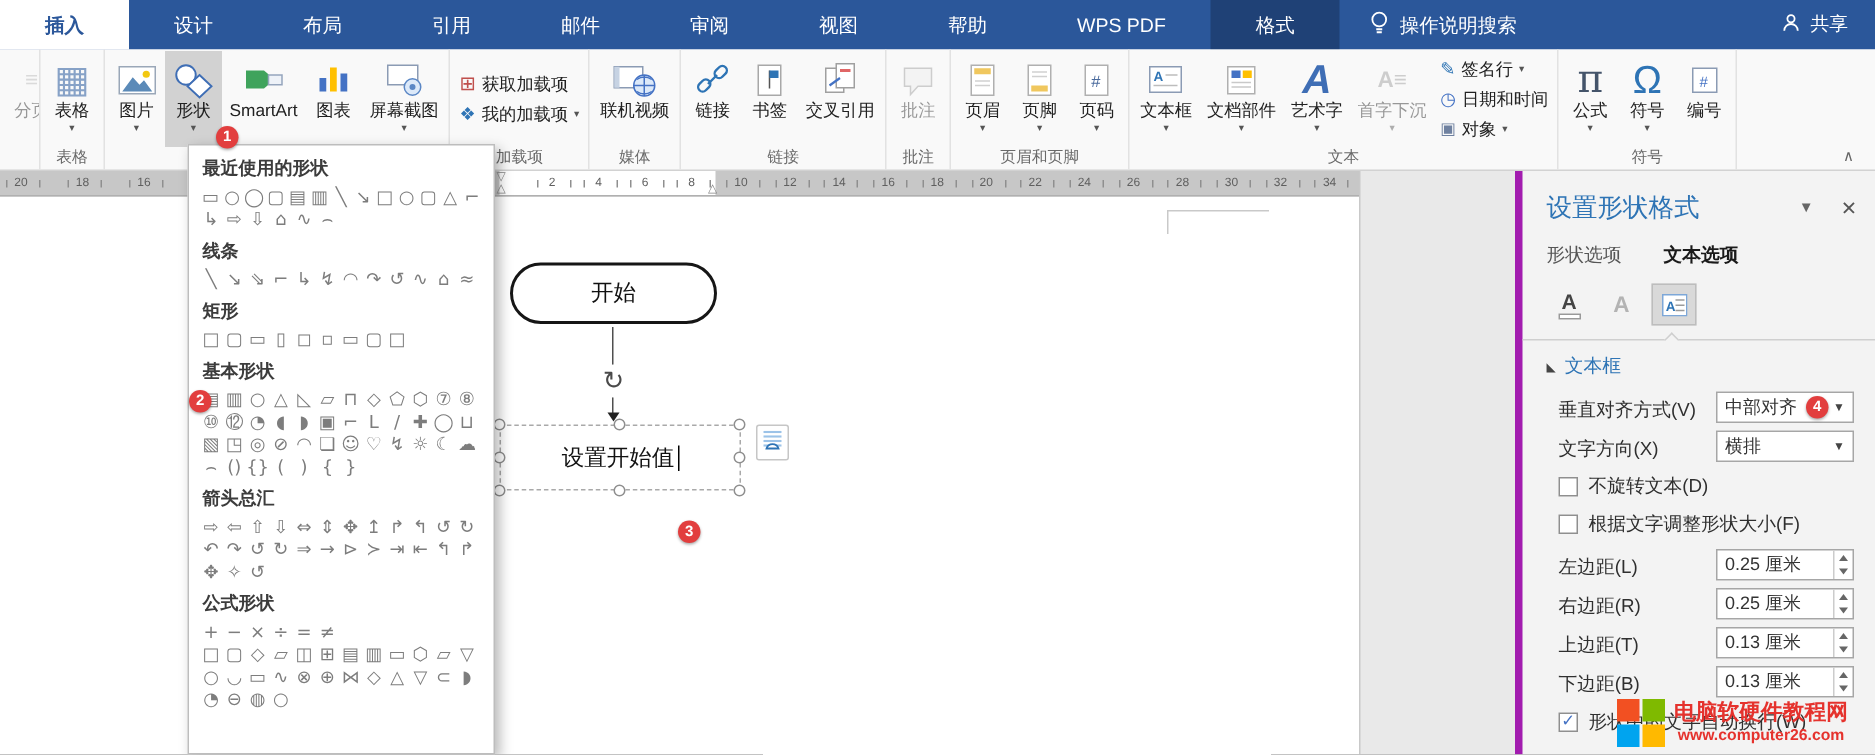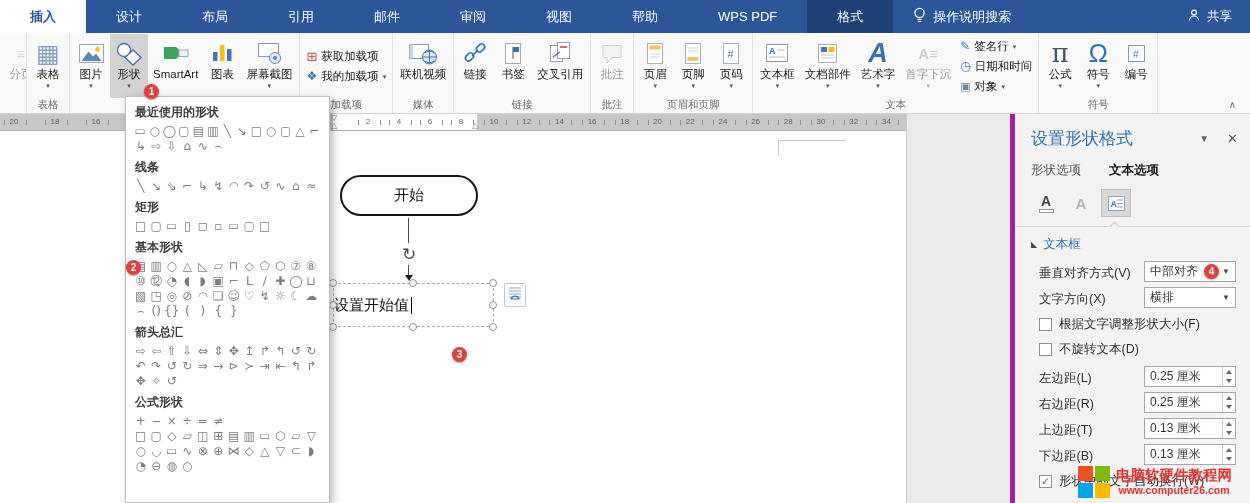--- a/index.html
+++ b/index.html
@@ -46,21 +46,21 @@
   .corner-v { position:absolute; left:778px; top:140px; width:1px; height:16px; background:#c9c9c9; z-index:2; }
 
   
   .oval { position:absolute; left:340px; top:175px; width:138px; height:41px; border:2px solid #161616; border-radius:22px;
           background:#fff; display:flex; align-items:center; justify-content:center; font-size:15px; color:#111; z-index:3; }
   .connector { position:absolute; left:408px; top:218px; width:1px; height:60px; background:#4f4f4f; z-index:3; }
   .conn-arrow { position:absolute; left:405px; top:275px; width:0; height:0; border-left:4px solid transparent; border-right:4px solid transparent; border-top:6px solid #222; z-index:4; }
   .rotate-handle { position:absolute; left:398px; top:243px; width:22px; height:22px; background:#fff; border-radius:50%;
           display:flex; align-items:center; justify-content:center; font-size:17px; color:#4a4a4a; z-index:4; font-family:"DejaVu Sans",sans-serif; }
   .selrect { position:absolute; left:333px; top:283px; width:161px; height:44px; border:1px dashed #a9a9a9; background:#fff;
-          display:flex; align-items:center; justify-content:flex-start; font-size:15px; color:#111; z-index:3; }
+          display:flex; align-items:center; justify-content:center; font-size:15px; color:#111; z-index:3; }
   .handle { position:absolute; width:8px; height:8px; border-radius:50%; background:#fff; border:1px solid #8f8f8f; z-index:5; }
   .caret { display:inline-block; width:1px; height:17px; background:#000; margin-left:2px; vertical-align:-3px; }
   .layout-btn { position:absolute; left:504px; top:283px; width:22px; height:24px; background:#fff; border:1px solid #c6c6c6; border-radius:2px;
           display:flex; align-items:center; justify-content:center; z-index:3; }
 
   
   .menu { position:absolute; left:125px; top:96px; width:205px; height:407px; background:#fff; border:1px solid #bdbdbd;
           box-shadow:3px 3px 8px rgba(0,0,0,.28); z-index:40; padding:2px 7px; overflow:hidden; }
   .msec-h { font-size:12px; font-weight:bold; color:#3c3c3c; margin:5px 2px 3px; }
   .mrow { display:flex; }
@@ -835,25 +835,25 @@
         </div>
         <div class="prow">
           <span class="plabel">文字方向(X)</span>
           <div class="dd">
             <span class="val">横排</span>
             <span class="dda">▼</span>
           </div>
         </div>
         <div class="cbrow">
           <span class="cb"></span>
-          <span class="plabel">根据文字调整形状大小(F)</span>
+          <span class="plabel">不旋转文本(D)</span>
         </div>
         <div class="cbrow">
           <span class="cb"></span>
-          <span class="plabel">不旋转文本(D)</span>
+          <span class="plabel">根据文字调整形状大小(F)</span>
         </div>
         <div class="prow">
           <span class="plabel">左边距(L)</span>
           <div class="spinbox">
             <span class="val">0.25 厘米</span>
             <div class="spinner">
               <div>
                 <span class="spup"></span>
               </div>
               <div>

